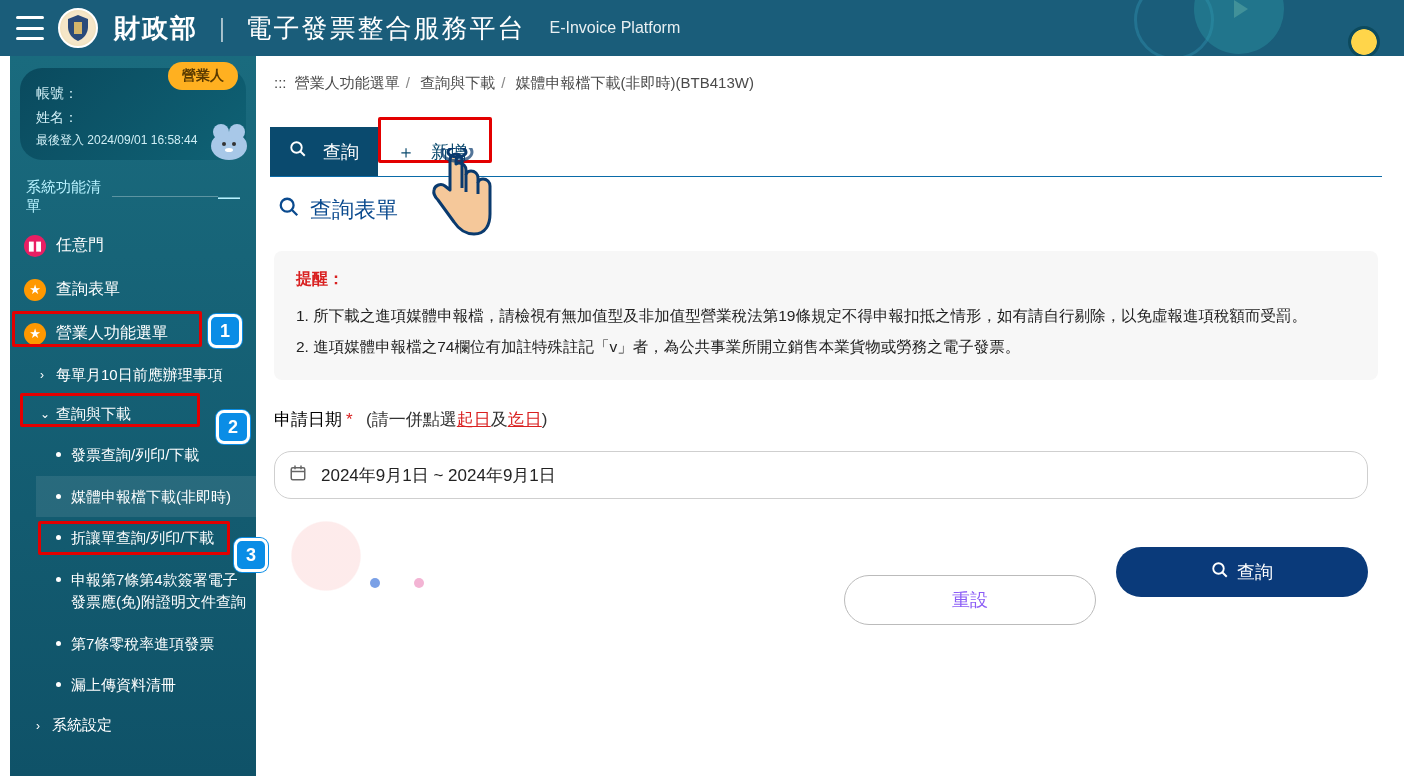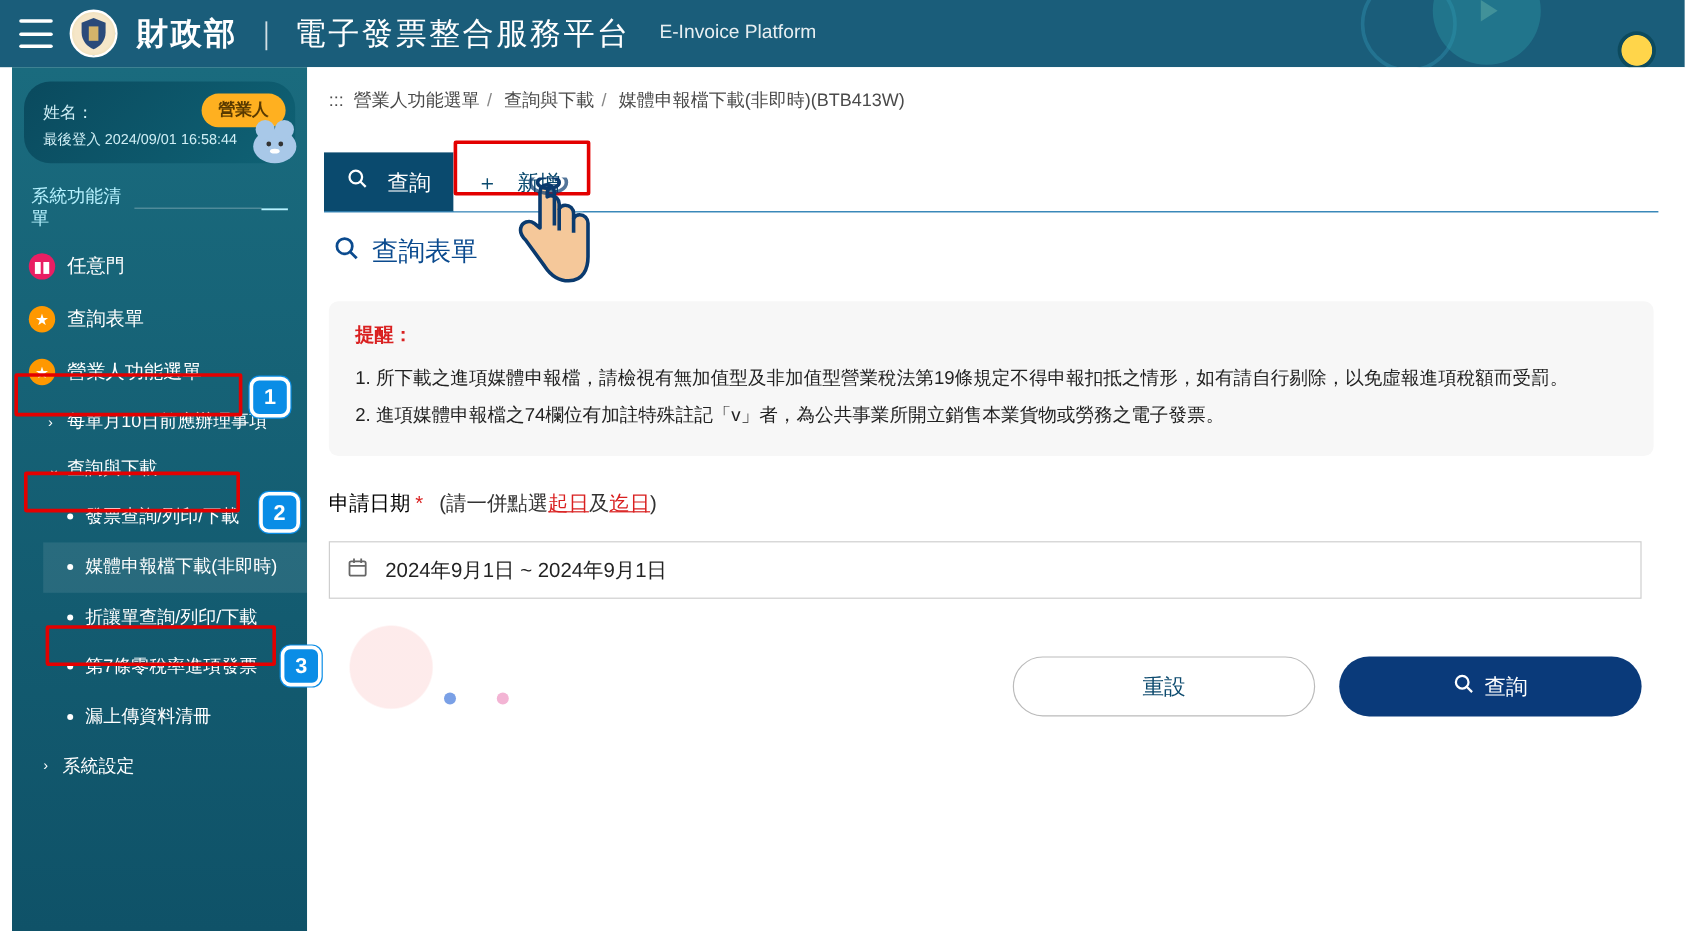--- a/index.html
+++ b/index.html
@@ -15,21 +15,21 @@
   .header-divider { margin:0 12px; font-size:24px; opacity:.8;}
   .header-subtitle { font-size:26px; font-weight:500; letter-spacing:2px;}
   .header-en { margin-left:24px; font-size:16px; opacity:.9;}
   .header-coin { position:absolute; right:24px; top:26px; width:32px; height:32px; border-radius:50%; background:radial-gradient(circle,#ffd54a 55%,#0c4a5e 58%);}
   .header-bubble1 { position:absolute; right:190px; top:-20px; width:80px; height:80px; border-radius:50%; border:3px solid #2c8aa8; opacity:.5;}
   .header-bubble2 { position:absolute; right:120px; top:-36px; width:90px; height:90px; border-radius:50%; background:#2c9aa8; opacity:.4; display:flex; align-items:center; justify-content:center;}
 
   
   .sidebar { position:absolute; left:10px; top:56px; width:246px; bottom:0; background:linear-gradient(180deg,#1a6b7e 0%,#0f5268 100%); color:#fff; padding:8px 0 0 0; font-size:15px; overflow:hidden;}
   .user-card { margin:4px 10px 0 10px; background:linear-gradient(135deg,#0a4a5e,#0f6275); border-radius:22px; padding:14px 14px 10px 16px; position:relative;}
-  .badge-tag { position:absolute; top:-6px; right:8px; background:#ffb020; color:#5a3a00; font-size:14px; padding:5px 14px; border-radius:14px; font-weight:600;margin-top:16px;}
+  .badge-tag { position:absolute; top:-6px; right:8px; background:#ffb020; color:#5a3a00; font-size:14px; padding:5px 14px; border-radius:14px; font-weight:600;}
   .user-line { color:#cfeef5; font-size:14px; line-height:1.7;}
   .user-last { font-size:12px; }
   .mascot { position:absolute; right:-6px; bottom:-2px; width:46px; height:42px; }
   .side-section-title { color:#b7f2ff; padding:18px 16px 8px 16px; font-size:15px; display:flex; align-items:center; justify-content:space-between;}
   .side-section-title .dash { height:1px; width:110px; background:rgba(255,255,255,.3);}
   .side-section-title .minus { font-size:22px; line-height:0;}
   .menu-item { display:flex; align-items:center; padding:11px 14px; cursor:pointer; font-size:16px;}
   .menu-item .ic { width:22px; height:22px; border-radius:50%; margin-right:10px; display:flex; align-items:center; justify-content:center; font-size:13px; color:#fff;}
   .ic-book { background:#e91e63;}
   .ic-star { background:#ff9800;}
@@ -56,25 +56,25 @@
   .tab .ticon { margin-right:16px; font-size:18px;}
   .form-title { display:flex; align-items:center; color:#0a4a8e; font-size:22px; font-weight:400; padding:18px 8px 20px 8px;}
   .form-title .mag { margin-right:10px;}
   .notice { background:#f7f7f7; border-radius:8px; padding:18px 22px; margin:6px 4px;}
   .notice-head { color:#d92020; font-size:16px; font-weight:600; margin-bottom:10px;}
   .notice-line { font-size:15.5px; color:#222; line-height:2.0;}
   .field-row { padding:22px 4px 10px 4px; font-size:17px;}
   .req { color:#d92020; margin:0 4px;}
   .hint { color:#333;text-align:center;}
   .link-red { color:#d92020; text-decoration:underline; cursor:pointer;}
-  .date-input { margin:10px 4px 0 4px; border:1px solid #cfcfcf; border-radius:0; height:48px; display:flex; align-items:center; padding:0 14px; font-size:17px; color:#222; width:1094px;}
+  .date-input { margin:10px 4px 0 4px; border:1px solid #cfcfcf; border-radius:17px; height:48px; display:flex; align-items:center; padding:0 14px; font-size:17px; color:#222; width:1094px;}
   .date-input .cal-ic { margin-right:14px; color:#666;}
   .actions { display:flex; gap:20px; justify-content:flex-end; margin:48px 4px 0 4px; width:1094px;}
   .btn { height:50px; border-radius:26px; font-size:18px; display:flex; align-items:center; justify-content:center; cursor:pointer; border:none;}
-  .btn-reset { width:252px; background:#fff; color:#0c4a6e; border:1.5px solid #bbb;}
+  .btn-reset { width:252px; background:#fff; color:#8b5cf6; border:1.5px solid #bbb;margin-top:28px;}
   .btn-query { width:252px; background:#0a3a7a; color:#fff;}
   .btn-query .mag { margin-right:8px;}
 
   
   .hand-cursor { position:absolute; z-index:50; }
 
   
   .blob1 { position:absolute; left:278px; top:508px; width:96px; height:96px; background:radial-gradient(circle,#fde6e6 50%, transparent 52%); border-radius:50%; opacity:.8;}
   .dots { position:absolute; left:370px; top:574px;}
   .dots span{ display:inline-block; width:10px; height:10px; border-radius:50%; margin-right:34px;}
@@ -105,20 +105,21 @@
       <svg width="30" height="30" viewBox="0 0 30 30">
         <polygon points="10,6 24,15 10,24" fill="#7de0c8"></polygon>
       </svg>
     </div>
   <div class="header-coin"></div>
 </div>
 
 <div class="sidebar">
   <div class="user-card">
     <div class="badge-tag">營業人</div>
+    <div class="user-line">帳號：</div>
     <div class="user-line">姓名：</div>
     <div class="user-line user-last"><span>最後登入</span> <span>2024/09/01 16:58:44</span></div>
     <svg class="mascot" viewBox="0 0 46 42">
         <ellipse cx="23" cy="26" rx="18" ry="14" fill="#a8c8e8"></ellipse>
         <circle cx="15" cy="12" r="8" fill="#a8c8e8"></circle>
         <circle cx="31" cy="12" r="8" fill="#a8c8e8"></circle>
         <circle cx="18" cy="24" r="2" fill="#333"></circle>
         <circle cx="28" cy="24" r="2" fill="#333"></circle>
         <ellipse cx="23" cy="30" rx="4" ry="2" fill="#fff"></ellipse>
       </svg>
@@ -157,20 +158,24 @@
         <span class="dot"></span>
         <span>發票查詢/列印/下載</span>
       </div>
     <div class="sub-item active">
         <span class="dot"></span>
         <span>媒體申報檔下載(非即時)</span>
       </div>
     <div class="sub-item">
         <span class="dot"></span>
         <span>折讓單查詢/列印/下載</span>
+      </div>
+    <div class="sub-item">
+        <span class="dot"></span>
+        <span>申報第7條第4款簽署電子發票應(免)附證明文件查詢</span>
       </div>
     <div class="sub-item">
         <span class="dot"></span>
         <span>第7條零稅率進項發票</span>
       </div>
     <div class="sub-item">
         <span class="dot"></span>
         <span>漏上傳資料清冊</span>
       </div>
 

